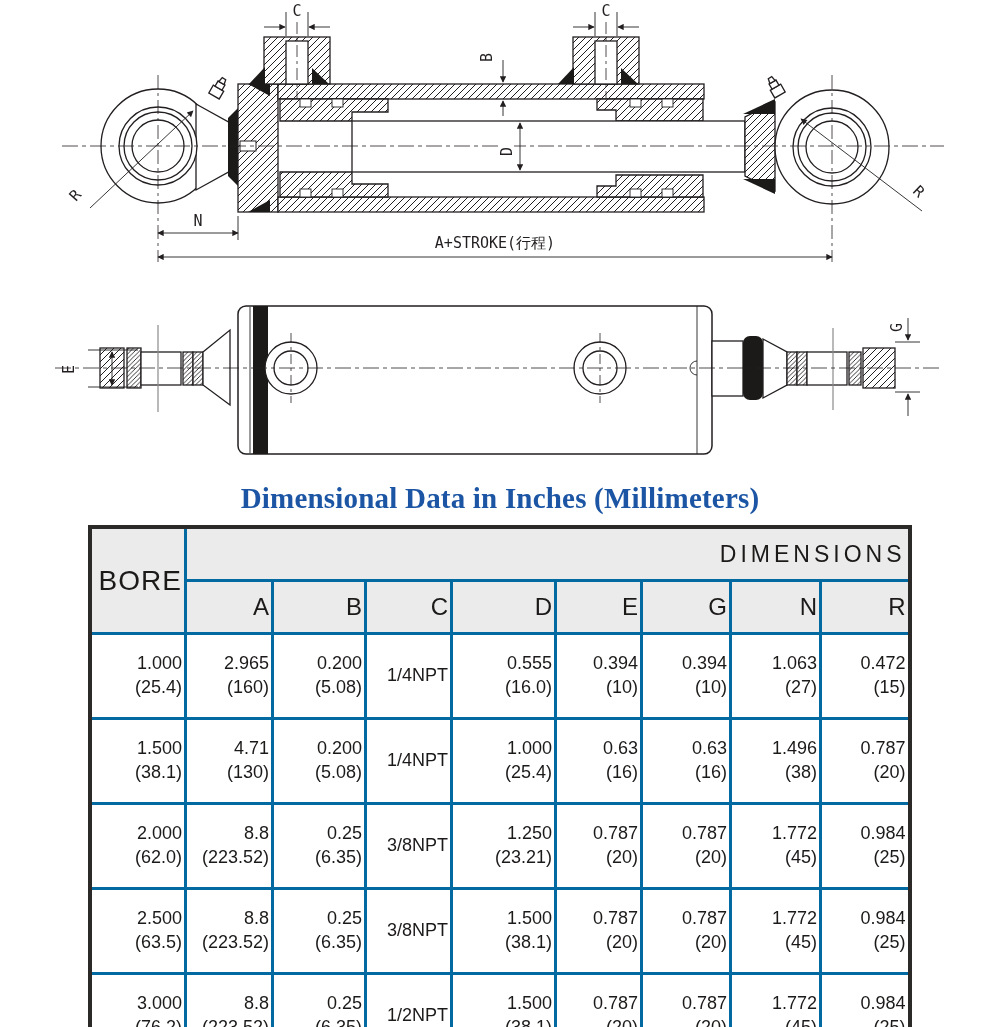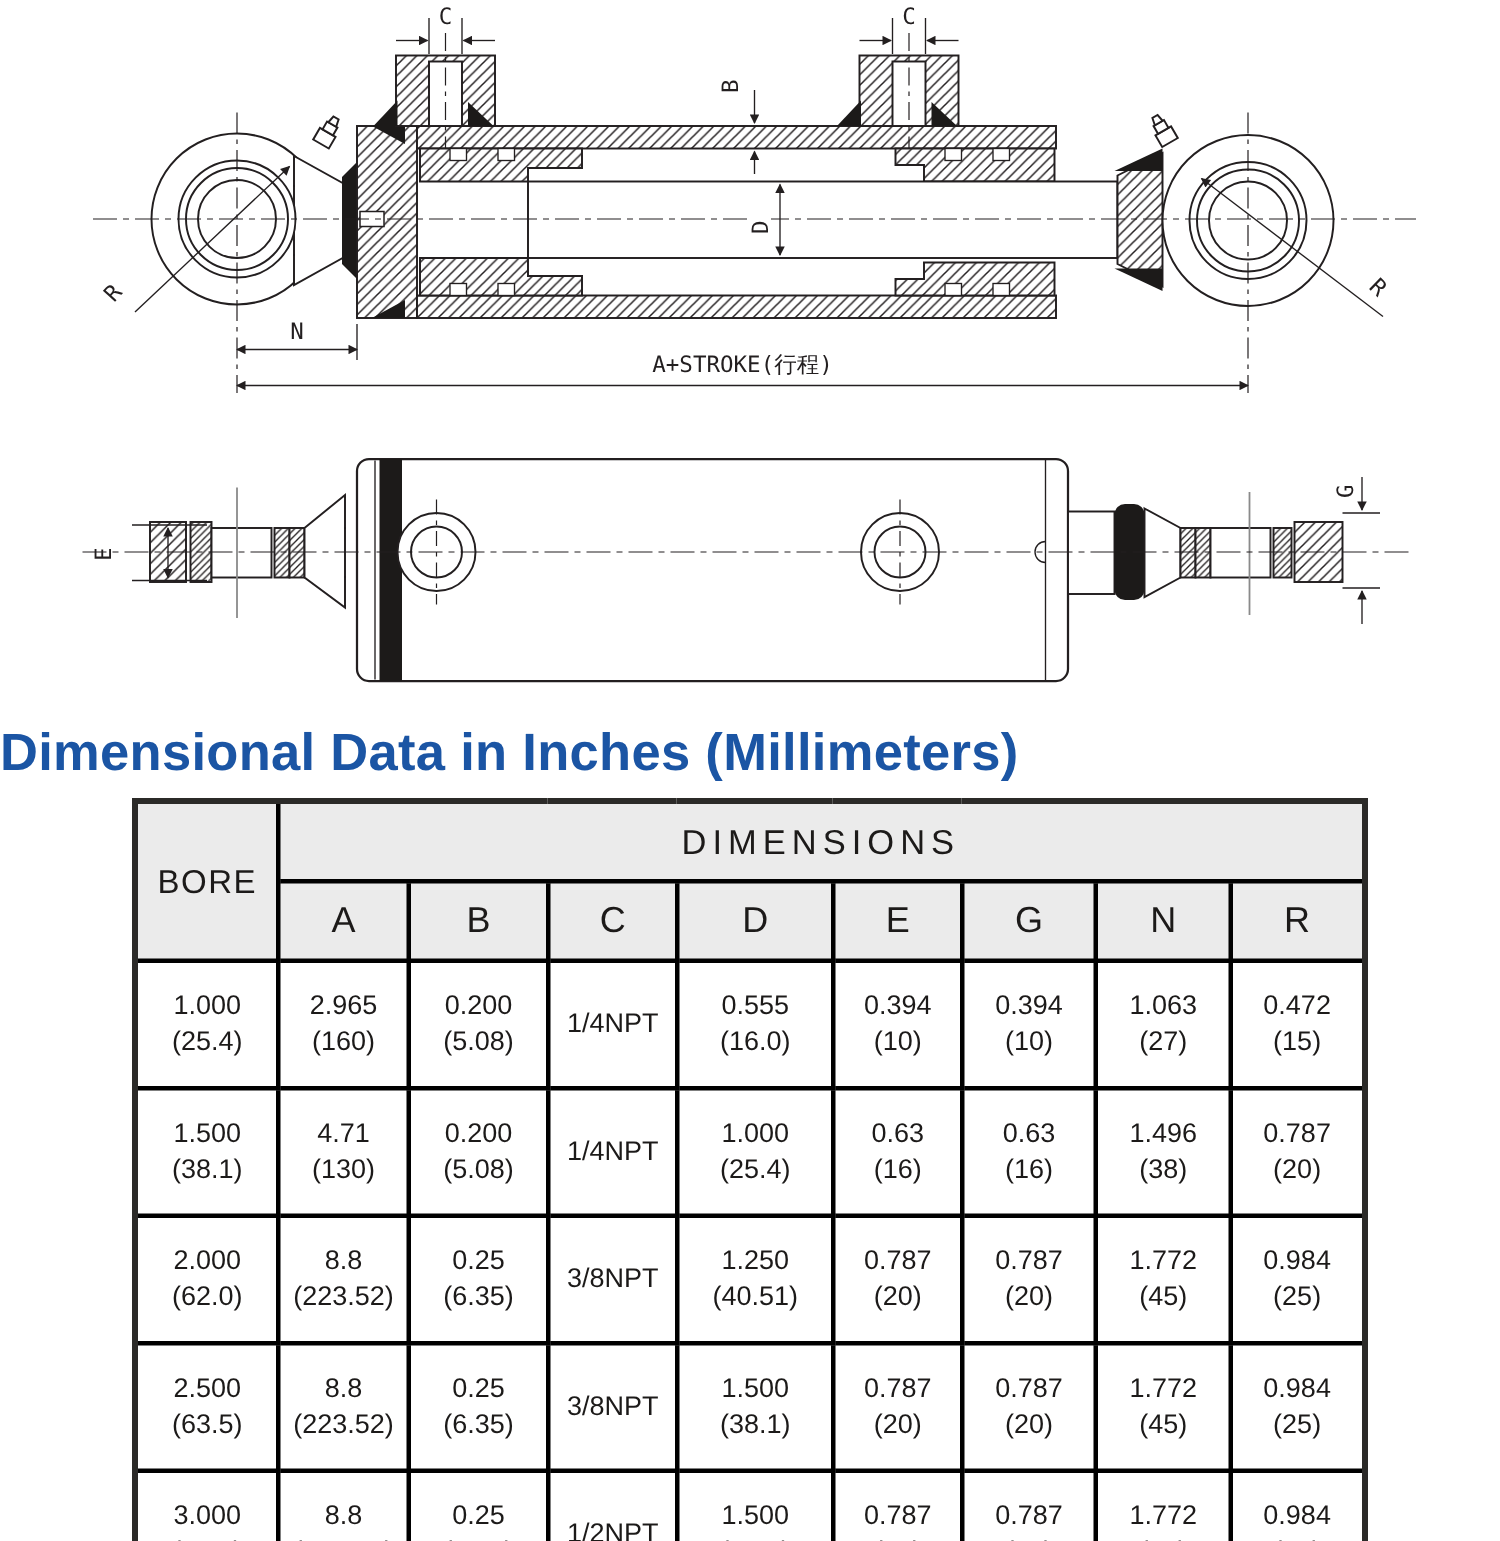--- a/index.html
+++ b/index.html
@@ -1,40 +1,41 @@
 <!DOCTYPE html>
 <html><head>
 <meta charset="utf-8">
 <style>
   html,body{margin:0;padding:0;background:#fff;}
   body{width:1000px;font-family:"Liberation Sans",sans-serif;-webkit-font-smoothing:antialiased;}
   .drawing-wrap{width:1000px;height:470px;}
   .title{
-    font-size:35px;
+    text-align:center;
+    font-size:29px;
     font-weight:600;
     letter-spacing:0.2px;
     color:#1b55a4;
     margin:12px 0 10px 0;
-    font-family:Liberation Sans, sans-serif;
+    font-family:Liberation Serif, serif;
   }
   table.dim-table{
     border-collapse:collapse;
     table-layout:fixed;
     width:822px;
     margin:0 auto 14px auto;
     border:4px solid #2b2a28;
     color:#1c1a19;
   }
   table.dim-table th, table.dim-table td{
-    border:3px solid #000000;
-    text-align:center;
+    border:3px solid #0369a1;
+    text-align:right;
     vertical-align:middle;
     padding:2px;
   }
-  th.bore-h{font-size:22px;font-weight:normal;background:#ebebeb;letter-spacing:1px;}
+  th.bore-h{font-size:28px;font-weight:normal;background:#ebebeb;letter-spacing:1px;}
   th.dims-h{font-size:23px;font-weight:normal;background:#ebebeb;letter-spacing:4px;height:46px;}
   th.col-h{font-size:24px;font-weight:normal;background:#ebebeb;height:46px;}
   td{font-size:18px;line-height:1.32;height:78px;background:#fff;}
   svg text{font-family:"DejaVu Sans Mono","Liberation Mono",monospace;fill:#231f20;}
 </style>
 </head>
 <body>
 
 <div class="drawing-wrap">
 <svg width="1000" height="470" viewBox="0 0 1000 470">
@@ -360,21 +361,21 @@
         </td>
         <td>
           <div>0.25</div>
           <div>(6.35)</div>
         </td>
         <td>
           <div>3/8NPT</div>
         </td>
         <td>
           <div>1.250</div>
-          <div>(40.51)</div>
+          <div>(23.21)</div>
         </td>
         <td>
           <div>0.787</div>
           <div>(20)</div>
         </td>
         <td>
           <div>0.787</div>
           <div>(20)</div>
         </td>
         <td>

